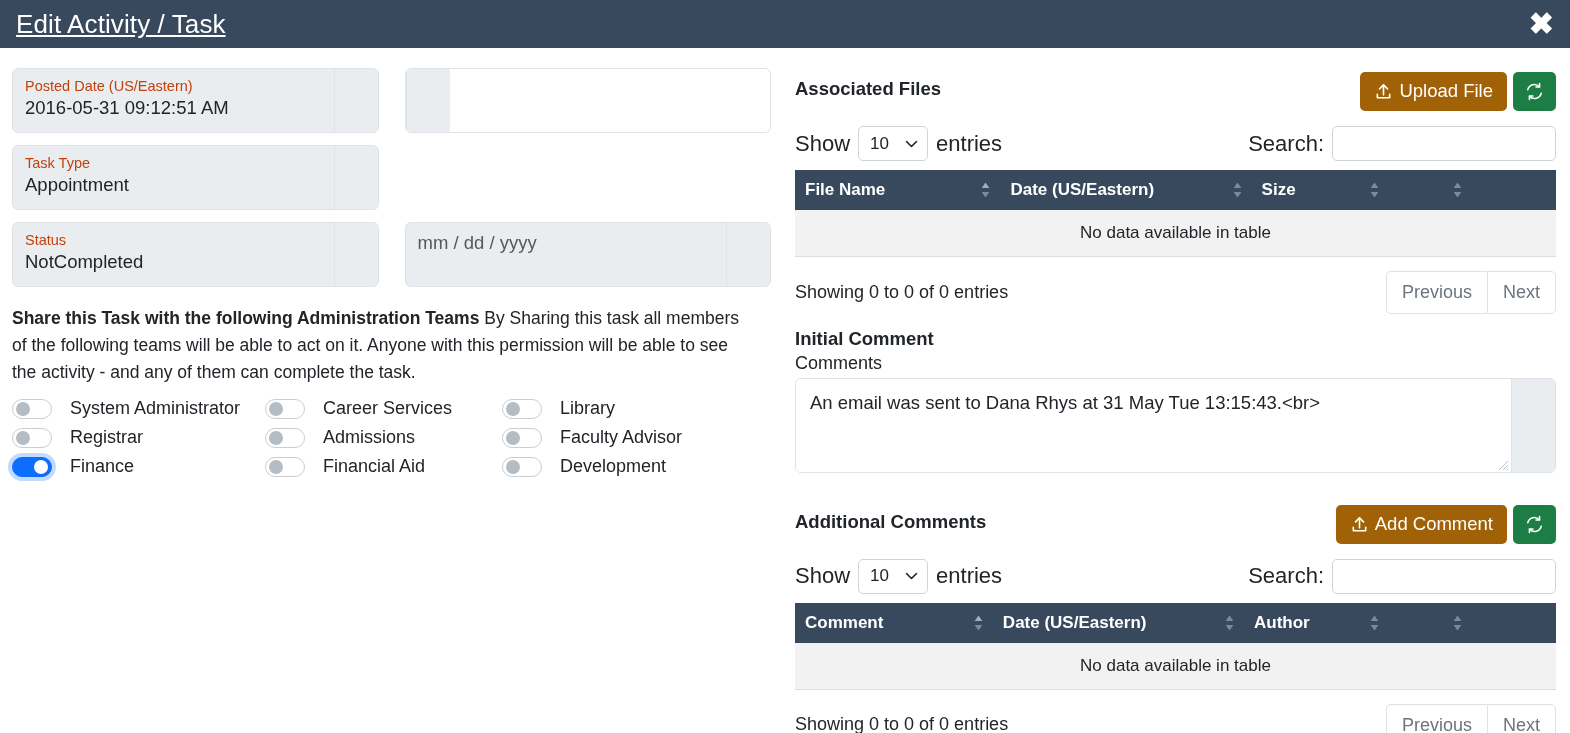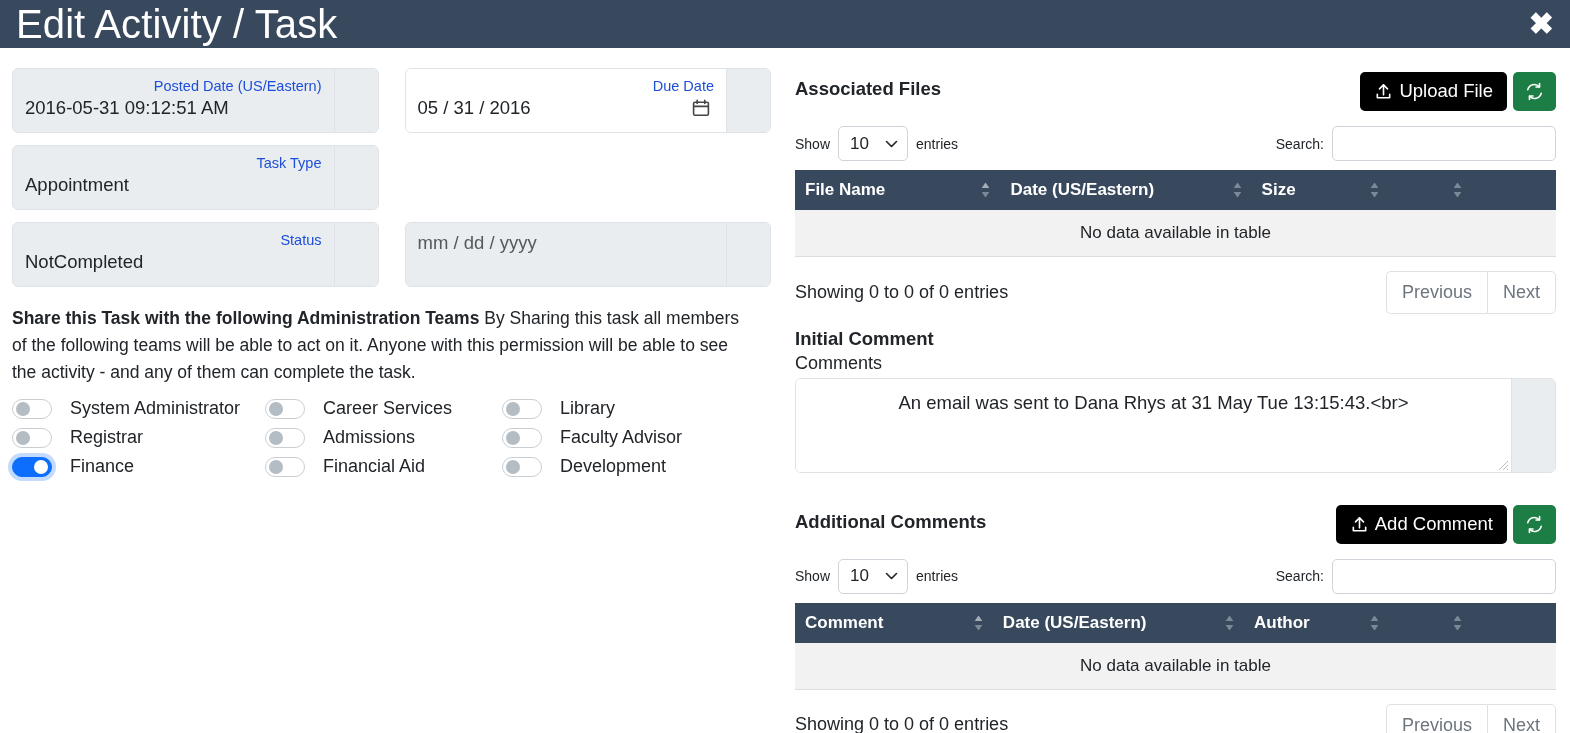--- a/index.html
+++ b/index.html
@@ -15,24 +15,25 @@
   .modal-header {
     height: 48px;
     background: #38495e;
     display: flex;
     align-items: center;
     justify-content: space-between;
     padding: 0 14px 0 16px;
   }
   .modal-title {
     color: #ffffff;
-    font-size: 40px;
+    font-size: 26px;
     font-weight: 400;
     line-height: 1;
     letter-spacing: 0.1px;
+    text-decoration: underline;
   }
   .close-btn {
     color: #ffffff;
     font-size: 30px;
     font-weight: bold;
     line-height: 1;
     cursor: pointer;
     padding: 0 2px;
     user-select: none;
   }
@@ -68,24 +69,23 @@
   .field-group .field-addon {
     width: 44px;
     border-left: 1px solid #dfe3e8;
     background: #e9edf0;
   }
   .field-group.enabled { background: #ffffff; }
   .field-group.enabled .field-main { background: #ffffff; }
   .field-label {
     display: block;
     font-size: 14.5px;
-    color: #1d4ed8;
+    color: #c2410c;
     line-height: 1.25;
     margin-bottom: 1px;
-    text-align: right;
   }
   .field-value {
     display: block;
     font-size: 18.5px;
     color: #212529;
     line-height: 1.3;
     white-space: nowrap;
   }
   .field-value.placeholder { color: #55595c; }
   .date-value-row {
@@ -159,34 +159,34 @@
     border: none;
     border-radius: 5px;
     color: #ffffff;
     font-size: 18.5px;
     font-family: "Liberation Sans", sans-serif;
     padding: 9px 14px;
     cursor: pointer;
     line-height: 1;
     white-space: nowrap;
   }
-  .btn-primary { background: #000000; }
+  .btn-primary { background: #a16207; }
   .btn-success { background: #1d7e45; padding: 9px 11px; }
   .btn svg { flex: none; }
 
   
   .dt-top {
     display: flex;
     align-items: center;
     justify-content: space-between;
     margin-top: 15px;
     margin-bottom: 9px;
   }
   .dt-length, .dt-filter { display: flex; align-items: center; gap: 8px; }
-  .dt-label { font-size: 14px; color: #212529; }
+  .dt-label { font-size: 22px; color: #212529; }
   .select-box {
     position: relative;
     display: flex;
     align-items: center;
     border: 1px solid #ced4da;
     border-radius: 5px;
     background: #ffffff;
     height: 35px;
     padding: 0 30px 0 11px;
     font-size: 17px;
@@ -278,21 +278,20 @@
     margin-top: 3px;
     margin-bottom: 4px;
   }
   .textarea-group {
     display: flex;
     border: 1px solid #dfe3e8;
     border-radius: 6px;
     background: #ffffff;
     overflow: hidden;
     height: 95px;
-    text-align: center;
   }
   .textarea-main {
     flex: 1;
     position: relative;
     padding: 11px 14px;
     font-size: 18.5px;
     color: #212529;
     line-height: 1.4;
     background: #ffffff;
   }
@@ -323,32 +322,20 @@
     <div class="field-row">
       <div class="field-group">
         <div class="field-main">
           <span class="field-label">Posted Date (US/Eastern)</span>
           <span class="field-value">2016-05-31 09:12:51 AM</span>
         </div>
         <div class="field-addon"></div>
       </div>
 
       <div class="field-group enabled">
-        <div class="field-main">
-          <span class="field-label">Due Date</span>
-          <div class="date-value-row">
-            <span class="field-value">05 / 31 / 2016</span>
-            <svg class="cal-icon" viewBox="0 0 18 18" fill="none" stroke="#444" stroke-width="1.6">
-              <rect x="1.6" y="3.2" width="14.8" height="13" rx="1.4"></rect>
-              <line x1="1.6" y1="7.4" x2="16.4" y2="7.4"></line>
-              <line x1="5.2" y1="1.4" x2="5.2" y2="4.4" stroke-linecap="round"></line>
-              <line x1="12.8" y1="1.4" x2="12.8" y2="4.4" stroke-linecap="round"></line>
-            </svg>
-          </div>
-        </div>
         <div class="field-addon"></div>
       </div>
     </div>
 
     <div class="field-row">
       <div class="field-group">
         <div class="field-main">
           <span class="field-label">Task Type</span>
           <span class="field-value">Appointment</span>
         </div>

